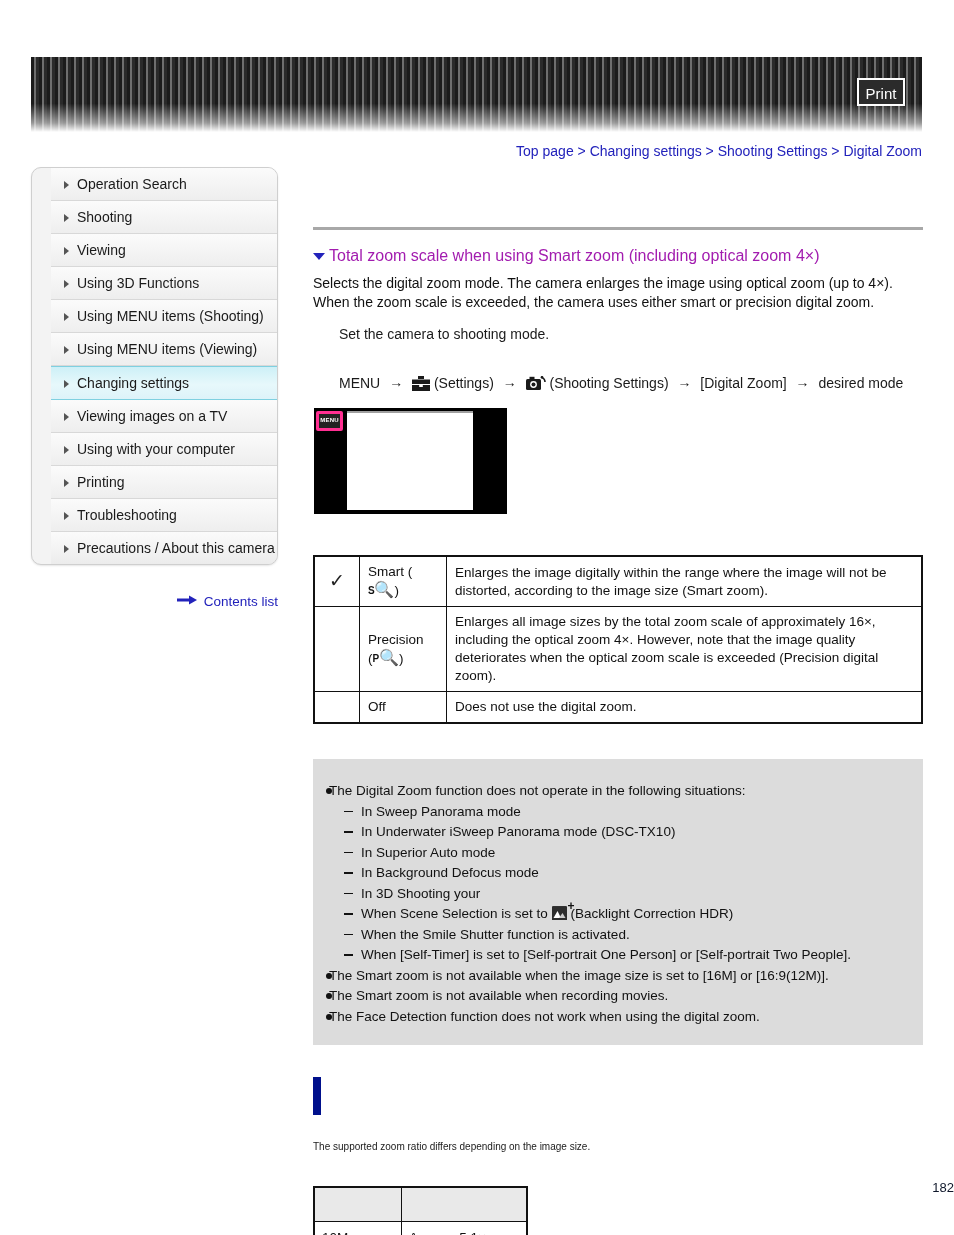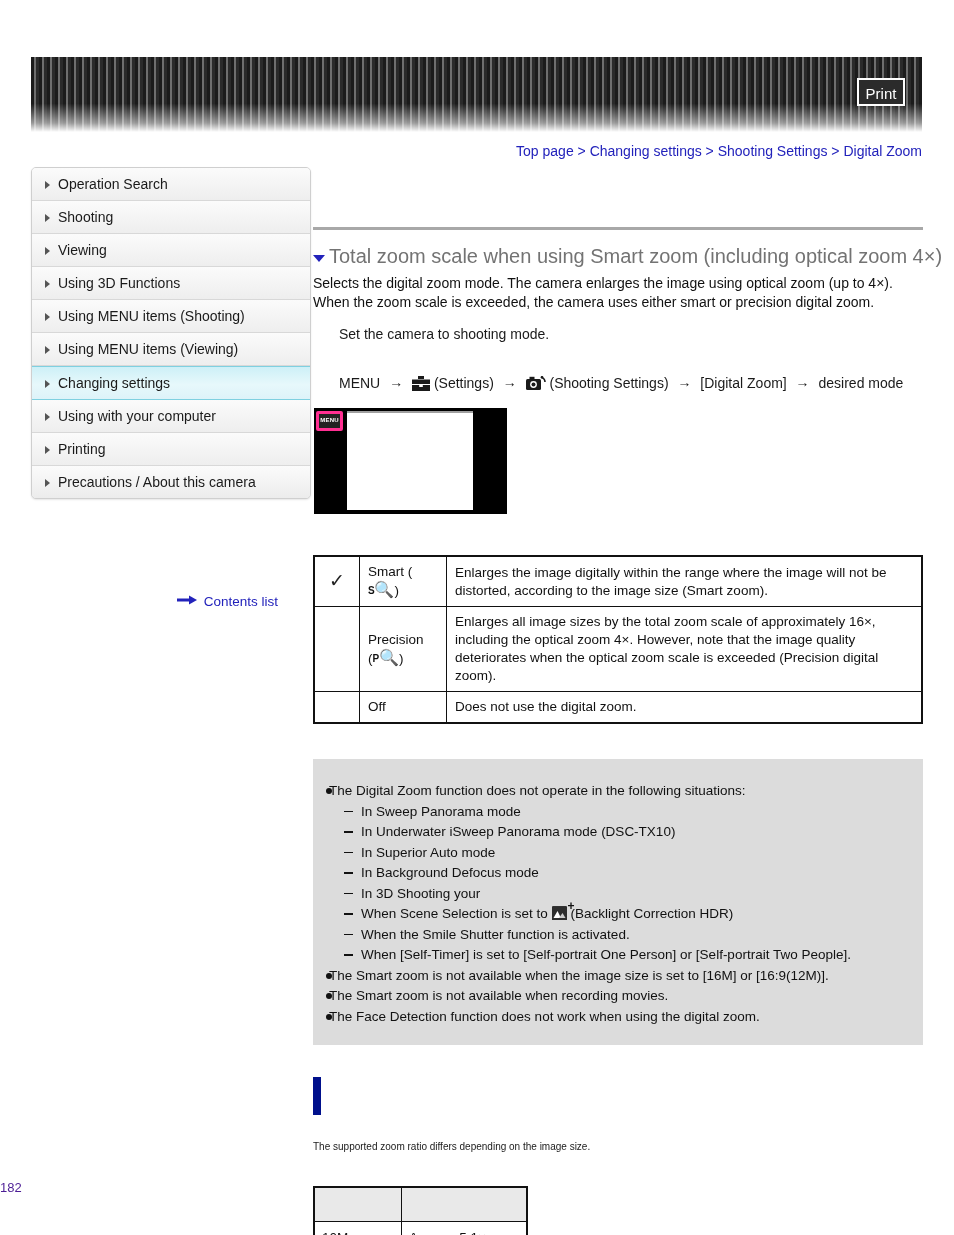--- a/index.html
+++ b/index.html
@@ -72,27 +72,28 @@
   .breadcrumb .sep {
     color: #2222bb;
     cursor: default;
   }
 
   
   .sidebar {
     position: absolute;
     left: 31px;
     top: 167px;
-    width: 280px;
+    width: 247px;
     border: 1px solid #cfcfcf;
-    border-radius: 5px;
+    border-radius: 10px;
     background: #f3f3f3;
     box-sizing: border-box;
     overflow: hidden;
     box-shadow: 0 1px 2px rgba(0,0,0,0.10);
+    padding-left: 19px;
   }
   .nav-item {
     position: relative;
     height: 32px;
     line-height: 32px;
     padding-left: 26px;
     font-size: 14px;
     color: #1a1a1a;
     border-bottom: 1px solid #d8d8d8;
     background: linear-gradient(to bottom, #fbfbfb 0%, #eeeeee 100%);
@@ -144,22 +145,22 @@
     width: 610px;
   }
   .hr-gray {
     height: 3px;
     background: #a8a8a8;
     margin-top: 60px;
     margin-bottom: 17px;
   }
 
   .section-heading {
-    color: #737373;
-    font-size: 20px;
+    color: #a21caf;
+    font-size: 16px;
     line-height: 18px;
     margin-bottom: 9px;
     white-space: nowrap;
   }
   .section-heading .tri-down {
     display: inline-block;
     width: 0;
     height: 0;
     border-top: 7px solid #2222bb;
     border-left: 6px solid transparent;
@@ -376,23 +377,23 @@
     background: #e9e9e9;
     height: 23px;
   }
 
   
   .page-number {
     position: absolute;
     left: 0;
     top: 1180px;
     width: 954px;
-    text-align: left;
+    text-align: right;
     font-size: 13px;
-    color: #4c1d95;
+    color: #0f172a;
   }
 </style>
 </head>
 <body>
 
 <div class="header-banner">
   <div class="print-button">Print</div>
 </div>
 
 <div class="breadcrumb">
@@ -429,25 +430,33 @@
   <div class="nav-item">
     <span class="tri"></span>
     <span>Using MENU items (Viewing)</span>
   </div>
   <div class="nav-item active">
     <span class="tri"></span>
     <span>Changing settings</span>
   </div>
   <div class="nav-item">
     <span class="tri"></span>
+    <span>Viewing images on a TV</span>
+  </div>
+  <div class="nav-item">
+    <span class="tri"></span>
     <span>Using with your computer</span>
   </div>
   <div class="nav-item">
     <span class="tri"></span>
     <span>Printing</span>
+  </div>
+  <div class="nav-item">
+    <span class="tri"></span>
+    <span>Troubleshooting</span>
   </div>
   <div class="nav-item">
     <span class="tri"></span>
     <span>Precautions / About this camera</span>
   </div>
 </div>
 
 <div class="contents-link">
   <span class="arrow">
     <svg width="20" height="10" viewBox="0 0 20 10">

